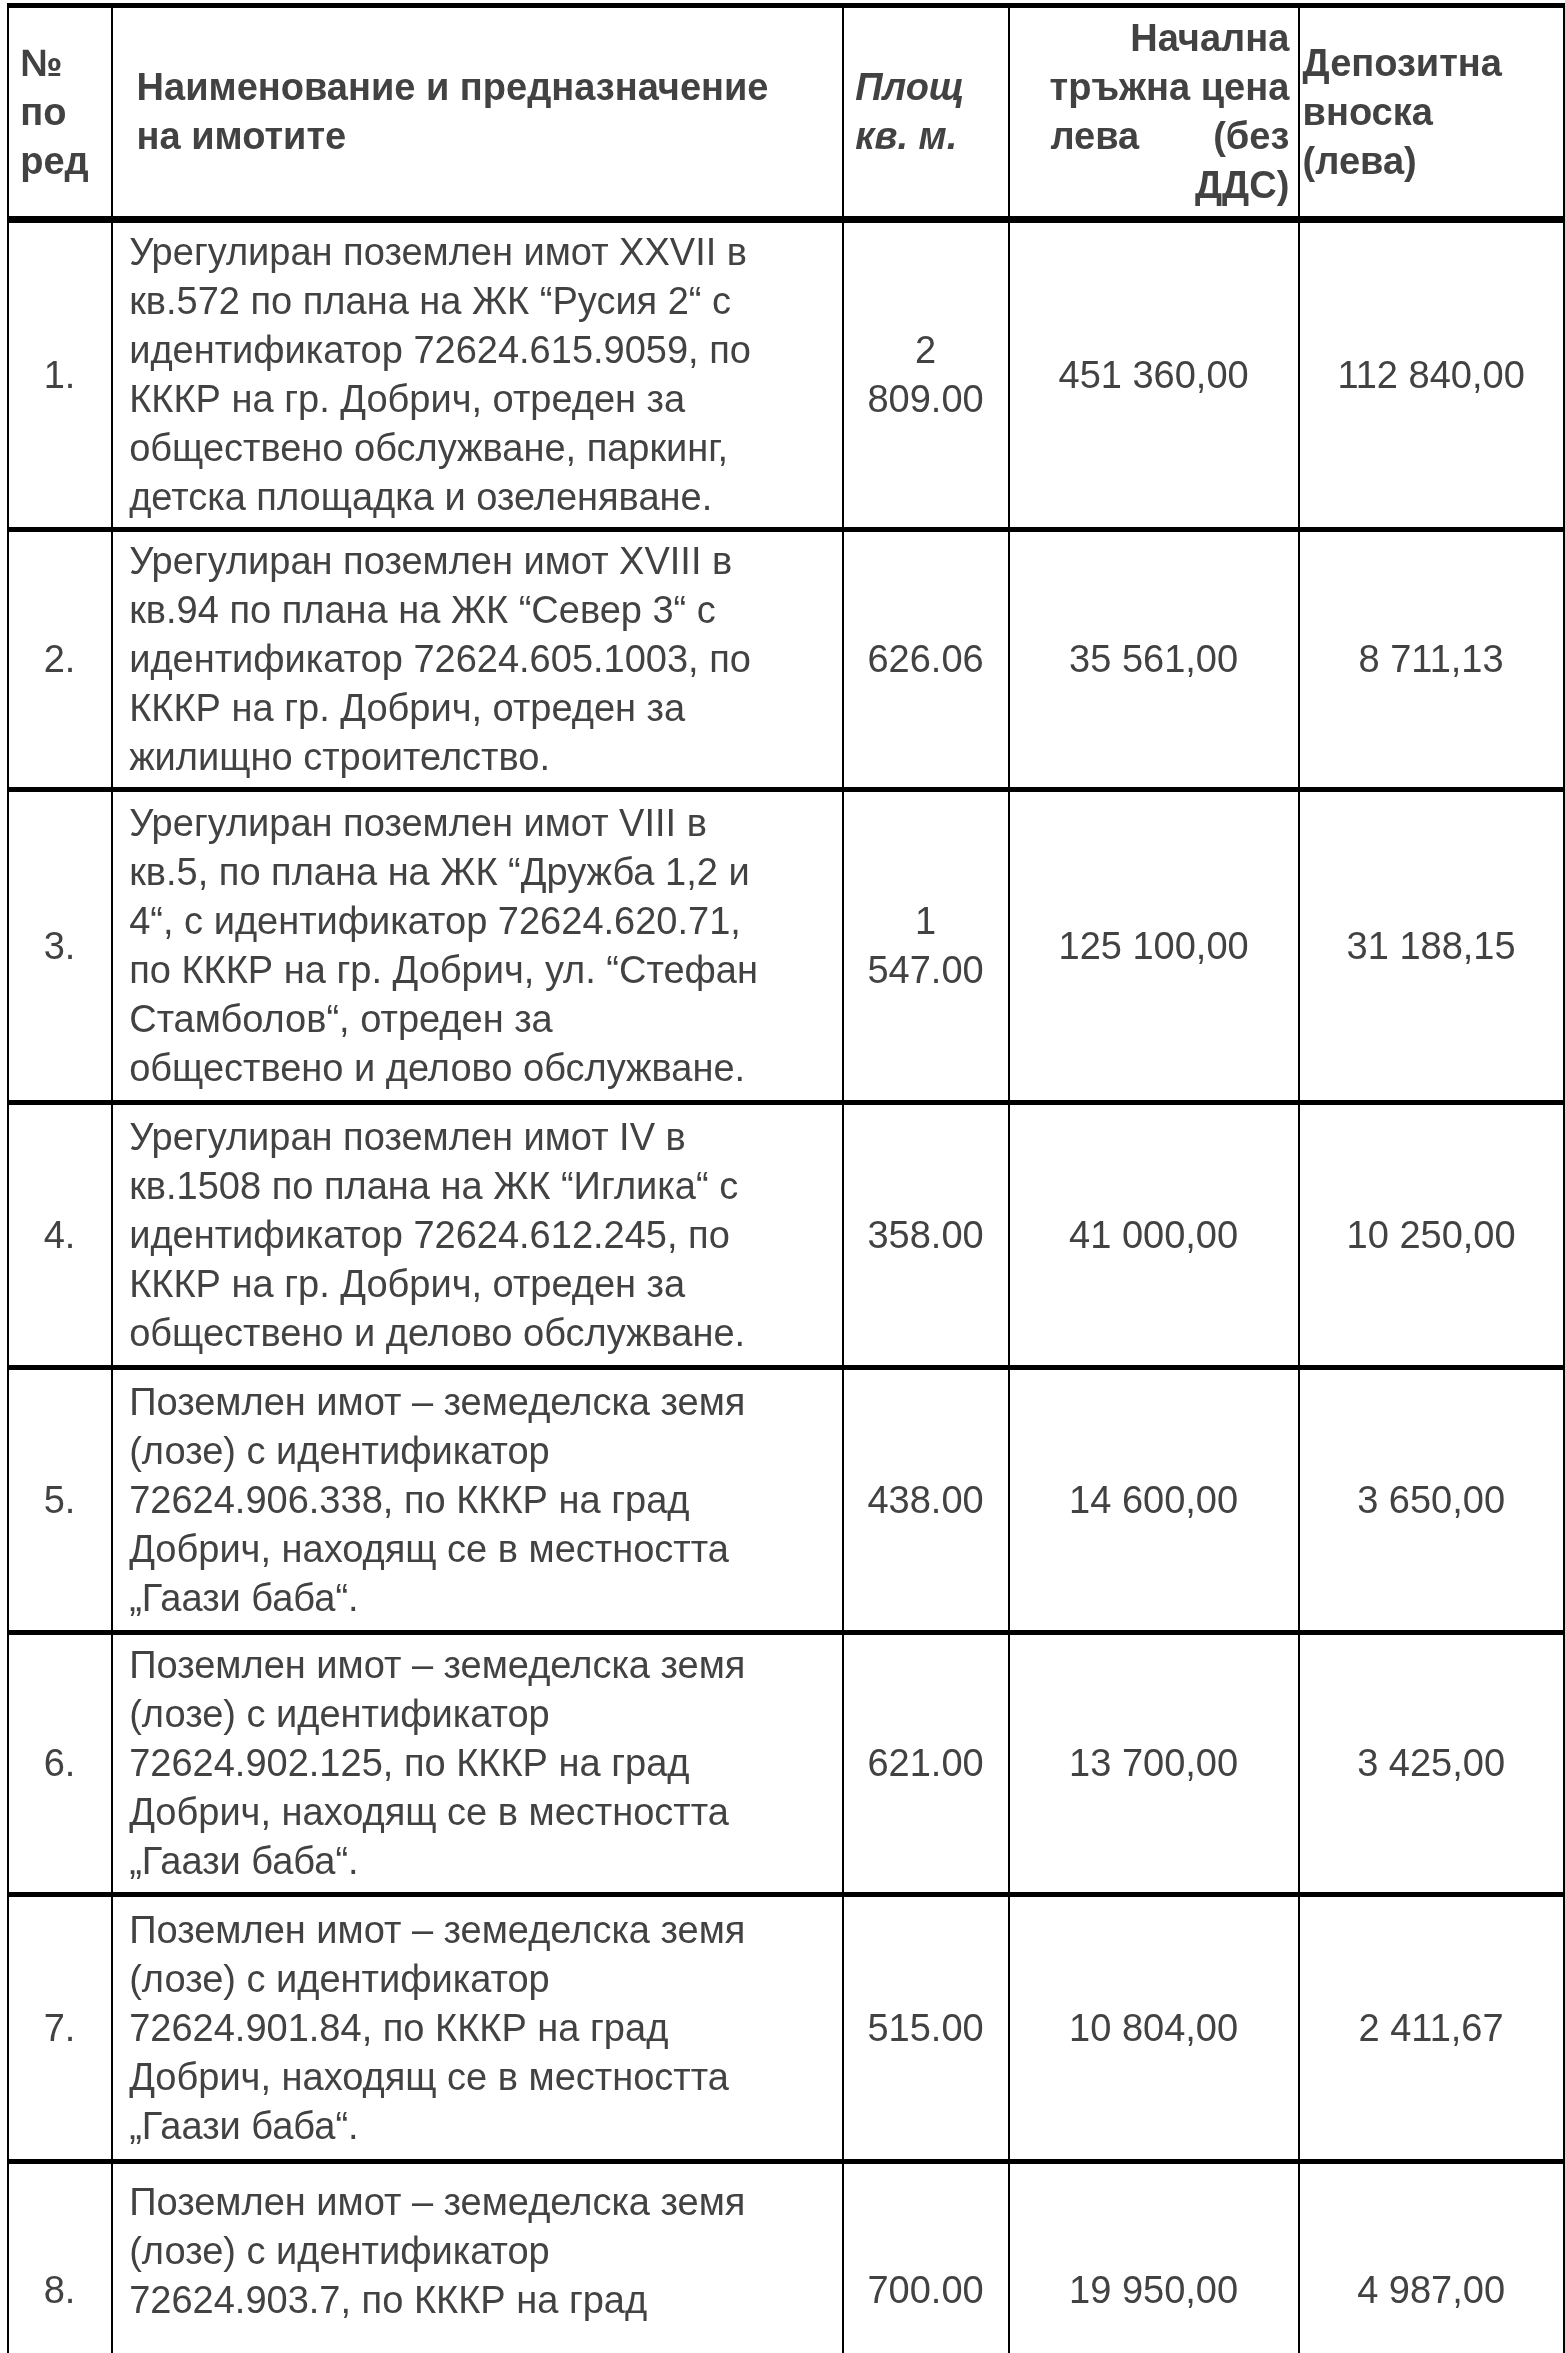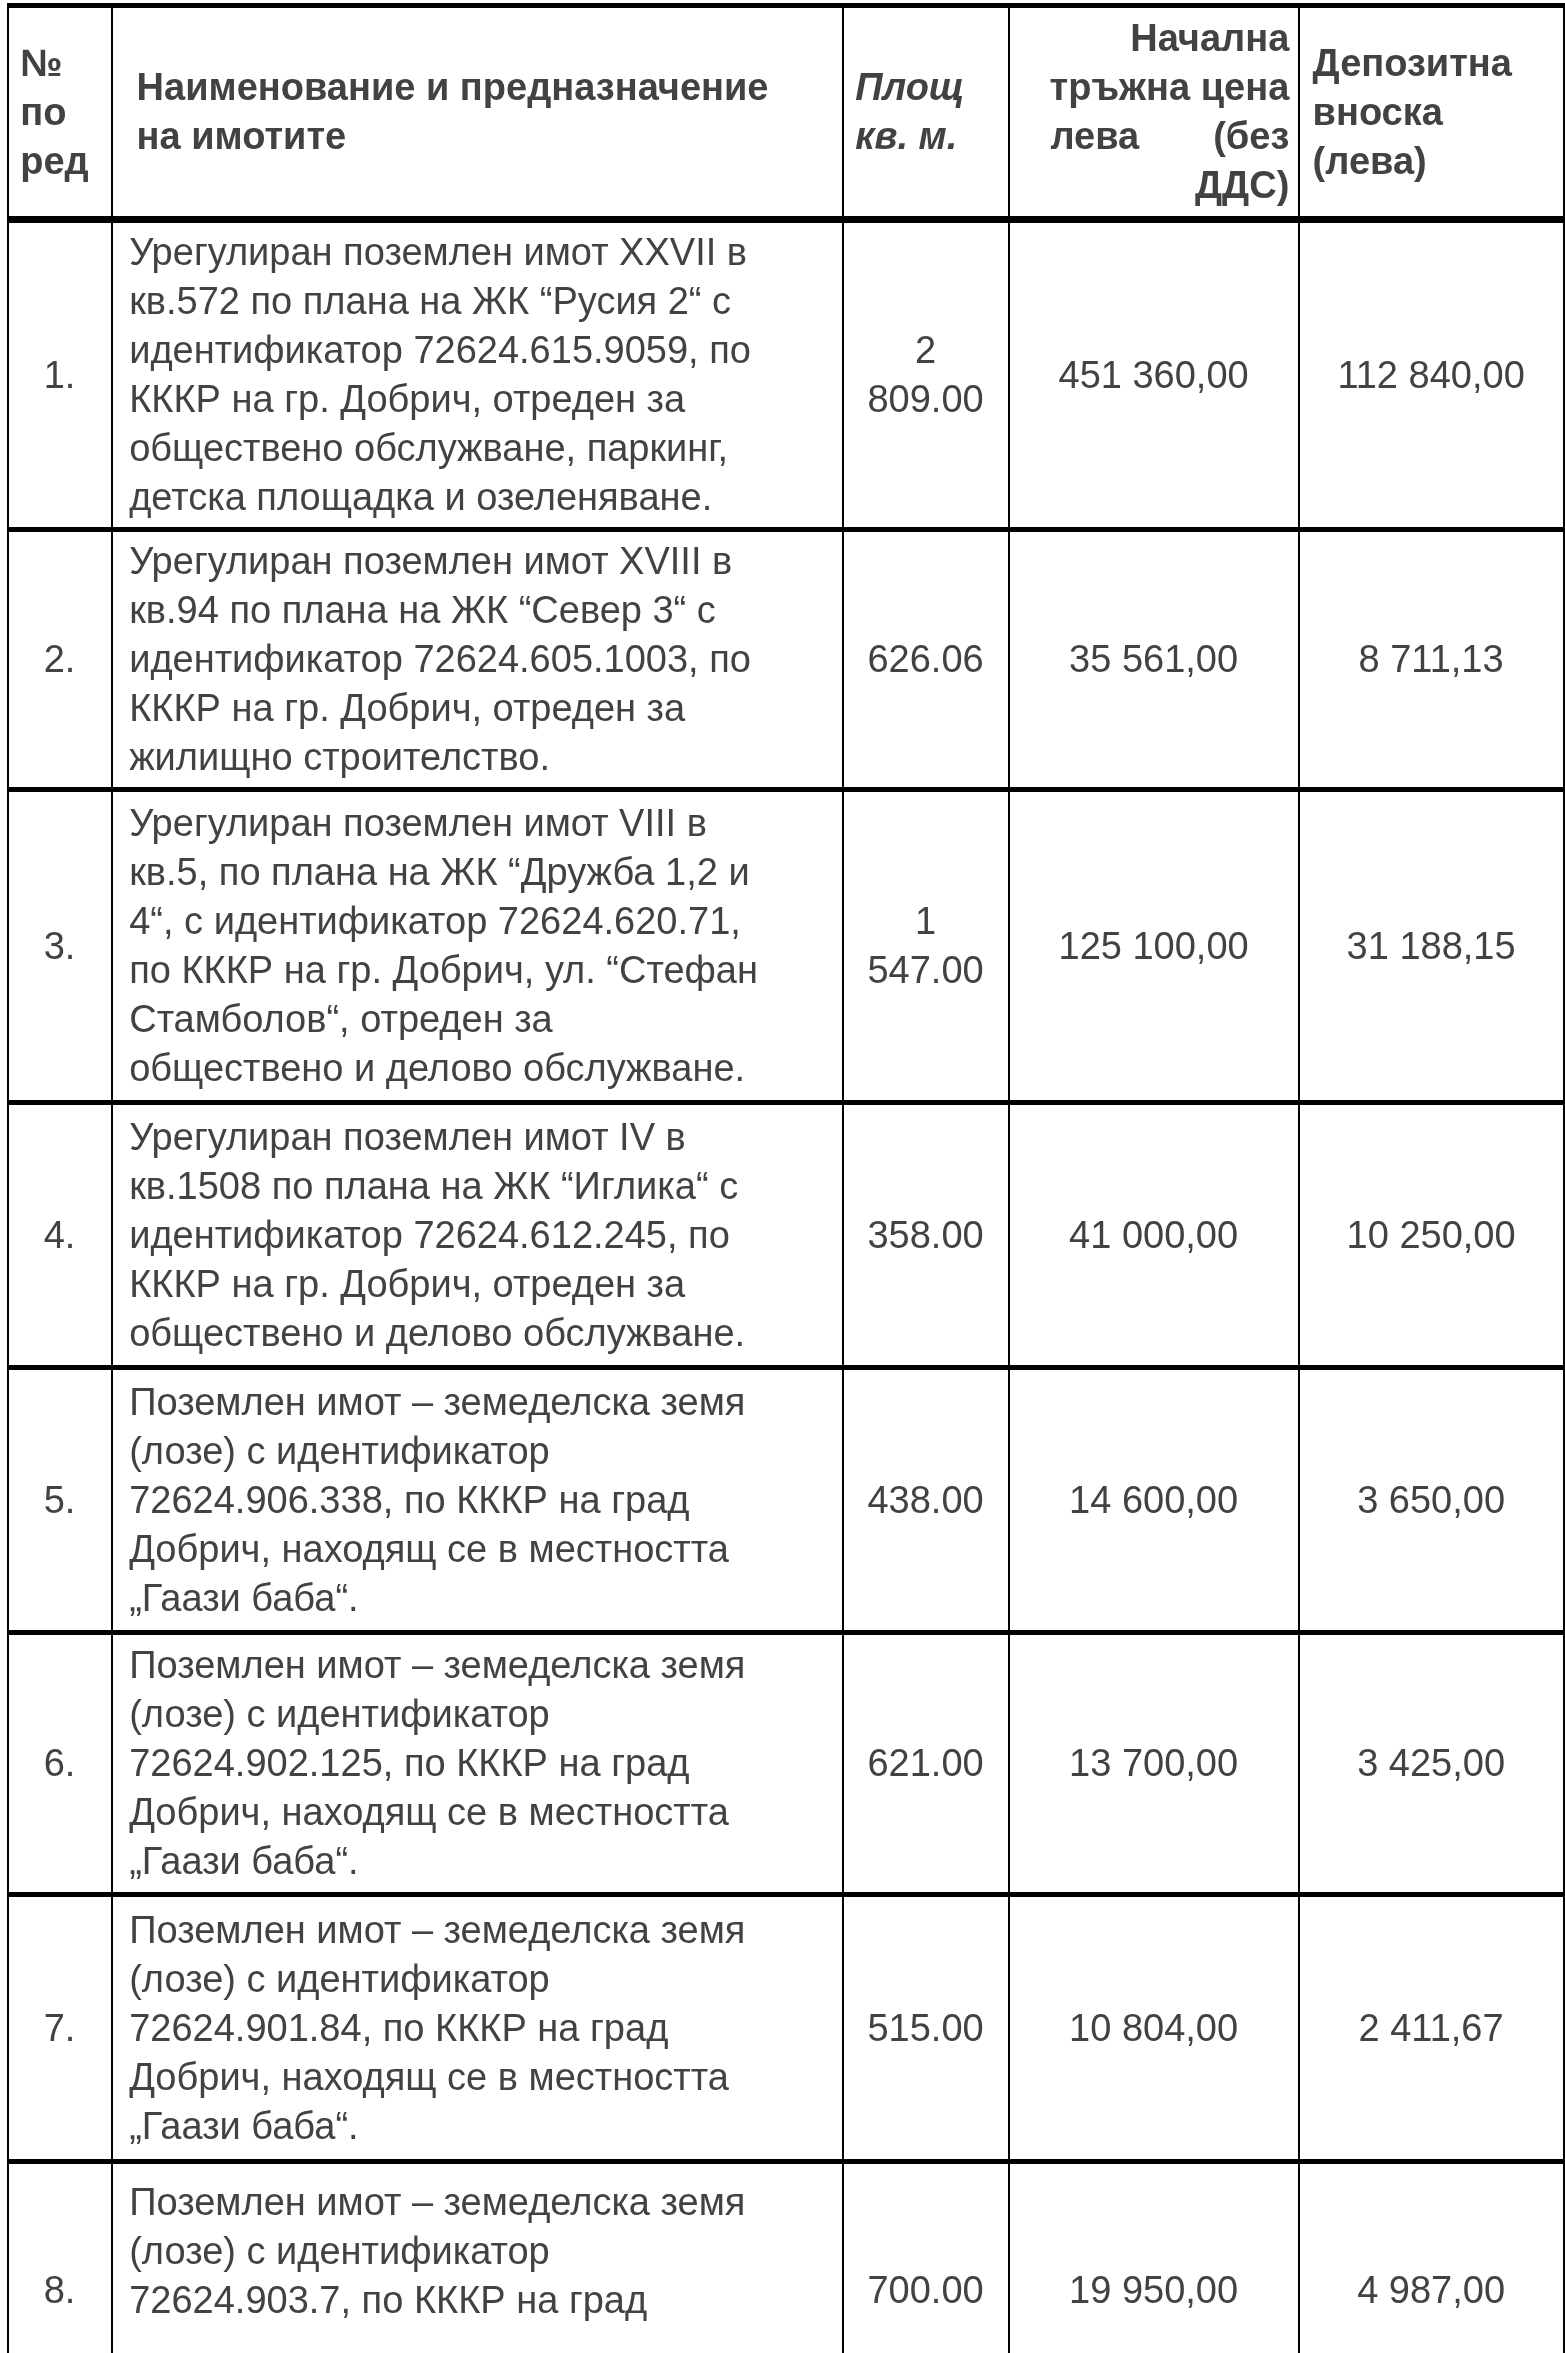--- a/index.html
+++ b/index.html
@@ -44,21 +44,21 @@
     line-height:49px;
     display:block;
   }
   td.c-num{ text-align:center; }
   td.c-name{ padding:5px 13.3px 5px 16.6px; text-align:left; }
   td.c-area, td.c-price, td.c-dep{ text-align:center; padding:0 6.6px; }
   tr.hdr td.c-num{ text-align:left; padding-left:11.6px; }
   tr.hdr td.c-name{ padding-left:24px; }
   tr.hdr td.c-area{ text-align:left; padding-left:11.6px;font-style:italic; }
   tr.hdr td.c-price{ text-align:right; padding-left:15px; padding-right:8.3px; }
-  tr.hdr td.c-dep{ text-align:left; padding-left:13px; }
+  tr.hdr td.c-dep{ text-align:left; padding-left:3px; }
   
   tr.hdr{ height:214px; }
   tr.r0{ height:298px; }
   tr.r1{ height:258px; }
   tr.r2{ height:313px; }
   tr.r3{ height:265px; }
   tr.r4{ height:265px; }
   tr.r5{ height:262px; }
   tr.r6{ height:267px; }
   tr.r7{ height:257px; }

